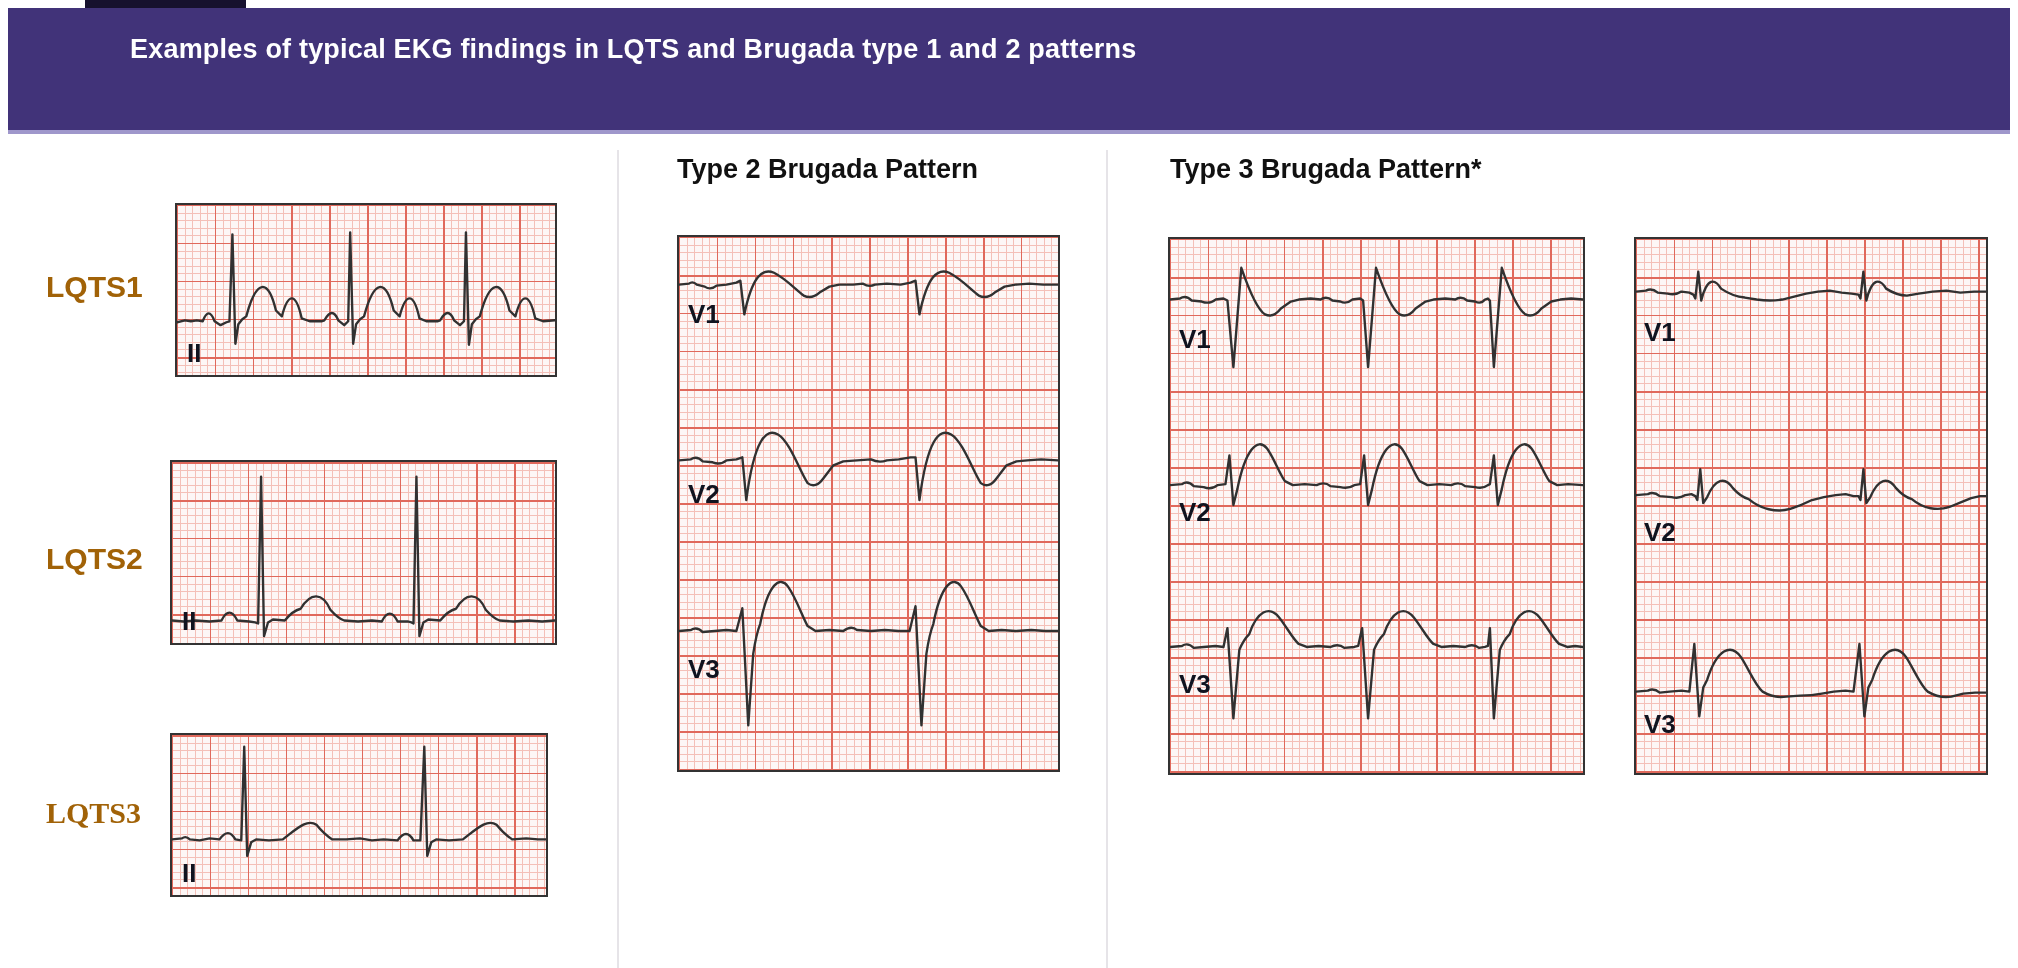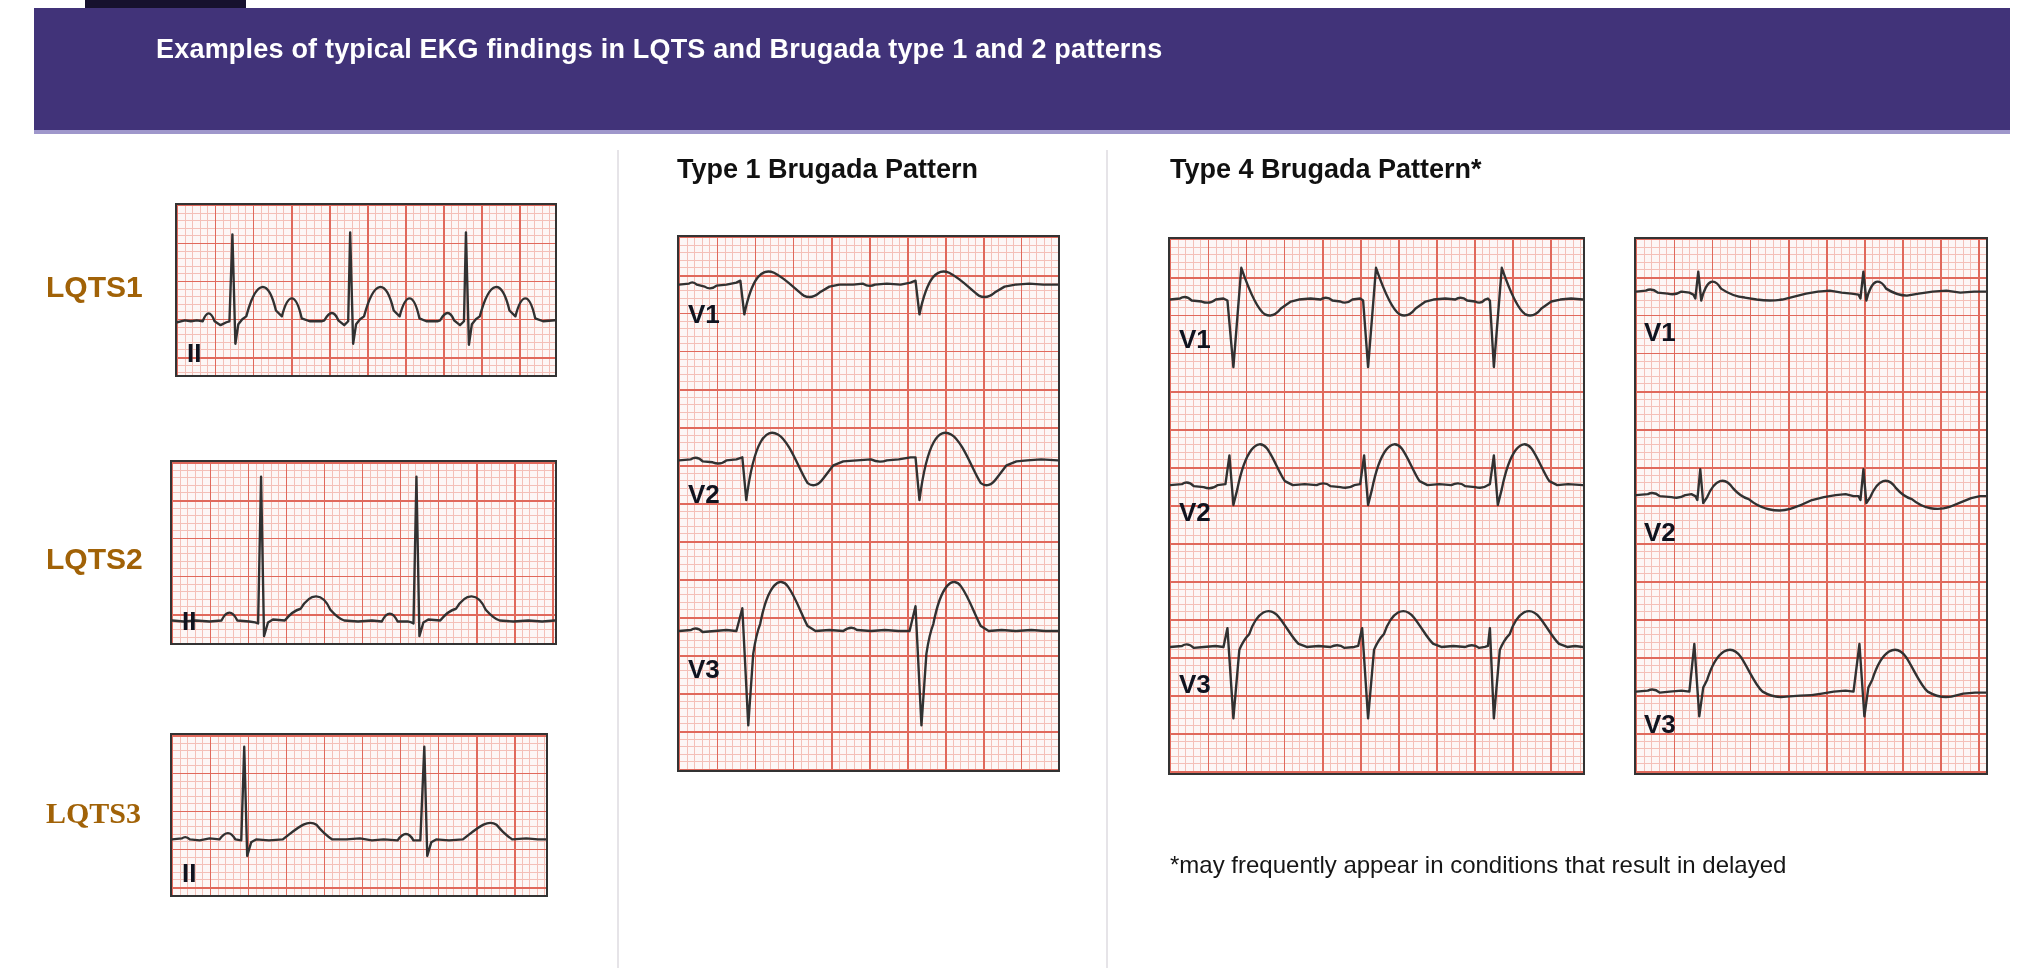--- a/index.html
+++ b/index.html
@@ -13,21 +13,21 @@
   
   .tab-artifact{
     left:85px;top:0;width:161px;height:11px;
     background:var(--tab-artifact,#16112e);
   }
   .titlebar{
     left:8px;top:8px;right:8px;height:96px;
     background:var(--header-bg,#413379);
     border-bottom:4px solid var(--header-accent,#9f97cb);
     display:flex;align-items:flex-start;
-    padding:26px 0 0 122px;box-sizing:content-box;margin-left:26px;
+    padding:26px 0 0 122px;box-sizing:content-box;
   }
   .title-text{
     color:#ffffff;font-size:27px;font-weight:bold;white-space:nowrap;
     letter-spacing:.2px;
   }
   
   .divider{
     width:2px;top:150px;height:818px;
     background:var(--divider,#e6e4e8);
   }
@@ -90,33 +90,33 @@
 </div>
 
 <div class="abs lqts-label" style="top:796px;font-family:Liberation Serif, serif;">LQTS3</div>
 <div class="abs ecg-box" style="left:170px;top:733px;width:378px;height:164px;">
   <svg viewBox="0 0 378 164" preserveAspectRatio="none">
     <path d="M0,107 L10,106 Q14,103 18,107 L28,108 L38,106 L48,107 Q57,94 64,107 L70,108 L73,12 L76,124 L80,110 L85,107 L98,108 L112,107 C124,98 136,85 146,92 Q154,102 162,107 L176,107 L190,106 L202,108 L214,107 L228,108 Q237,95 244,108 L251,108 L255,12 L258,124 L262,110 L267,107 L280,108 L294,107 C306,98 318,85 328,92 Q336,102 344,107 L358,106 L370,107 L378,107"></path>
   </svg>
   <div class="lead-label" style="left:10px;bottom:6px;">II</div>
 </div>
 
-<div class="abs col-heading" style="left:677px;">Type 1 Brugada Pattern</div>
+<div class="abs col-heading" style="left:677px;">Type 2 Brugada Pattern</div>
 <div class="abs ecg-box" style="left:677px;top:235px;width:383px;height:537px;">
   <svg viewBox="0 0 383 537" preserveAspectRatio="none">
     <path d="M0,48 L10,47 Q14,44 18,48 L26,50 Q32,54 38,49 L48,48 L58,46 L62,44 L66,78 C74,40 84,31 96,36 C108,42 118,53 126,59 Q134,63 142,56 L152,50 L162,48 L176,48 L186,47 Q192,51 198,48 L210,47 L224,48 L234,46 L239,44 L243,78 C251,40 261,31 273,36 C285,42 295,53 303,59 Q311,63 319,56 L329,50 L340,48 L354,47 L368,48 L383,48"></path>
     <path d="M0,225 L12,224 Q18,220 24,226 L34,227 Q42,230 48,225 L58,224 L64,222 L68,265 C76,204 88,192 100,199 C112,206 122,236 130,248 Q138,254 146,243 L156,230 L166,226 L180,225 L194,224 Q202,228 210,225 L222,224 L234,222 L239,222 L243,265 C251,204 263,192 275,199 C287,206 297,236 305,248 Q313,254 321,243 L331,230 L341,226 L352,225 L366,224 L383,225"></path>
     <path d="M0,397 L12,396 Q18,392 24,398 L36,397 L48,396 L58,397 L64,374 L70,492 L75,420 Q78,400 82,390 C90,349 102,341 110,352 C118,363 124,381 130,392 L138,397 L152,396 L166,397 Q174,391 180,396 L194,397 L208,396 L222,397 L233,397 L239,372 L245,492 L250,420 Q253,400 257,390 C265,349 277,341 285,352 C293,363 299,381 305,392 L313,397 L326,396 L340,397 L356,396 L370,397 L383,397"></path>
   </svg>
   <div class="lead-label" style="left:9px;top:62px;">V1</div>
   <div class="lead-label" style="left:9px;top:242px;">V2</div>
   <div class="lead-label" style="left:9px;top:417px;">V3</div>
 </div>
 
-<div class="abs col-heading" style="left:1170px;">Type 4 Brugada Pattern*</div>
+<div class="abs col-heading" style="left:1170px;">Type 3 Brugada Pattern*</div>
 
 <div class="abs ecg-box" style="left:1168px;top:237px;width:417px;height:538px;">
   <svg viewBox="0 0 417 538" preserveAspectRatio="none">
     <path d="M0,61 L10,60 Q16,56 22,62 L32,63 Q40,66 46,61 L54,60 L58,62 L64,129 L72,29 C80,52 88,71 96,76 Q104,80 112,70 L122,63 L130,61 L142,60 L152,61 Q158,57 164,62 L172,63 Q178,66 184,61 L192,60 L195,62 L200,129 L208,29 C216,52 224,71 232,76 Q240,80 248,70 L258,63 L266,61 L278,60 L288,61 Q294,57 300,62 L308,63 Q314,66 318,61 L321,60 L323,62 L327,129 L335,29 C343,52 351,71 359,76 Q367,80 375,70 L385,63 L394,61 L405,60 L417,61"></path>
     <path d="M0,248 L12,247 Q18,243 24,249 L34,250 Q42,253 48,248 L56,247 L60,218 L64,268 L68,252 C76,213 88,199 98,211 C104,219 110,235 116,244 L124,248 L136,247 L148,248 Q156,244 162,249 L172,250 Q180,252 186,248 L192,247 L196,218 L200,268 L204,252 C212,213 224,199 234,211 C240,219 246,235 252,244 L260,248 L272,247 L284,248 Q292,244 298,249 L308,250 Q316,252 321,248 L323,247 L327,218 L331,268 L335,252 C343,213 355,199 365,211 C371,219 377,235 383,244 L391,248 L402,247 L417,248"></path>
     <path d="M0,411 L12,410 Q18,406 24,412 L34,411 L46,410 L54,411 L58,392 L64,483 L70,414 Q74,404 80,398 C88,375 100,369 110,381 C118,391 124,403 130,408 L138,411 L150,410 L162,411 Q170,407 176,412 L186,411 L190,410 L194,392 L200,483 L206,414 Q210,404 216,398 C224,375 236,369 246,381 C254,391 260,403 266,408 L274,411 L286,410 L298,411 Q306,407 312,412 L318,411 L321,410 L323,392 L327,483 L333,414 Q337,404 343,398 C351,375 363,369 373,381 C381,391 387,403 393,408 L401,411 L409,410 L417,411"></path>
   </svg>
   <div class="lead-label" style="left:9px;top:85px;">V1</div>
   <div class="lead-label" style="left:9px;top:258px;">V2</div>
   <div class="lead-label" style="left:9px;top:430px;">V3</div>
@@ -127,14 +127,13 @@
     <path d="M0,53 L10,52 Q16,49 22,54 L32,55 Q40,57 46,53 L54,54 L58,56 L60,60 L63,33 L66,62 C72,38 80,40 86,50 Q98,58 110,59 L122,61 Q136,63 148,61 L160,58 L172,55 L184,53 L196,52 L208,54 L218,55 L225,56 L227,60 L230,33 L233,62 C239,38 247,40 253,50 Q264,57 274,57 L286,55 L300,53 L314,52 L328,54 L342,53 L354,53"></path>
     <path d="M0,258 L12,257 Q18,254 24,259 L36,260 Q44,262 50,258 L56,257 L60,259 L62,263 L65,232 L68,266 L72,260 C80,241 90,239 98,251 Q106,260 114,262 C126,272 142,276 156,272 Q168,268 178,263 L190,260 L202,258 L212,257 L220,259 L225,259 L227,263 L230,232 L233,266 L237,260 C245,241 255,239 263,251 Q271,260 279,262 C291,272 305,274 317,270 Q329,265 339,261 L348,259 L354,259"></path>
     <path d="M0,456 L12,455 Q18,452 24,457 L34,456 L46,455 L54,456 L59,408 L64,481 L68,452 L72,444 C82,413 96,407 106,421 C114,433 120,449 128,456 Q140,463 152,461 L166,460 Q178,460 188,458 L200,456 L212,455 L220,456 L226,408 L231,481 L235,452 L239,444 C249,413 263,407 273,421 C281,433 287,449 295,456 Q307,463 319,461 L331,458 L343,457 L354,457"></path>
   </svg>
   <div class="lead-label" style="left:8px;top:78px;">V1</div>
   <div class="lead-label" style="left:8px;top:278px;">V2</div>
   <div class="lead-label" style="left:8px;top:470px;">V3</div>
 </div>
 
 <div class="abs footnote">
-  <div>*may frequently appear in conditions that result in delayed</div>
 </div>
 
 </body></html>

